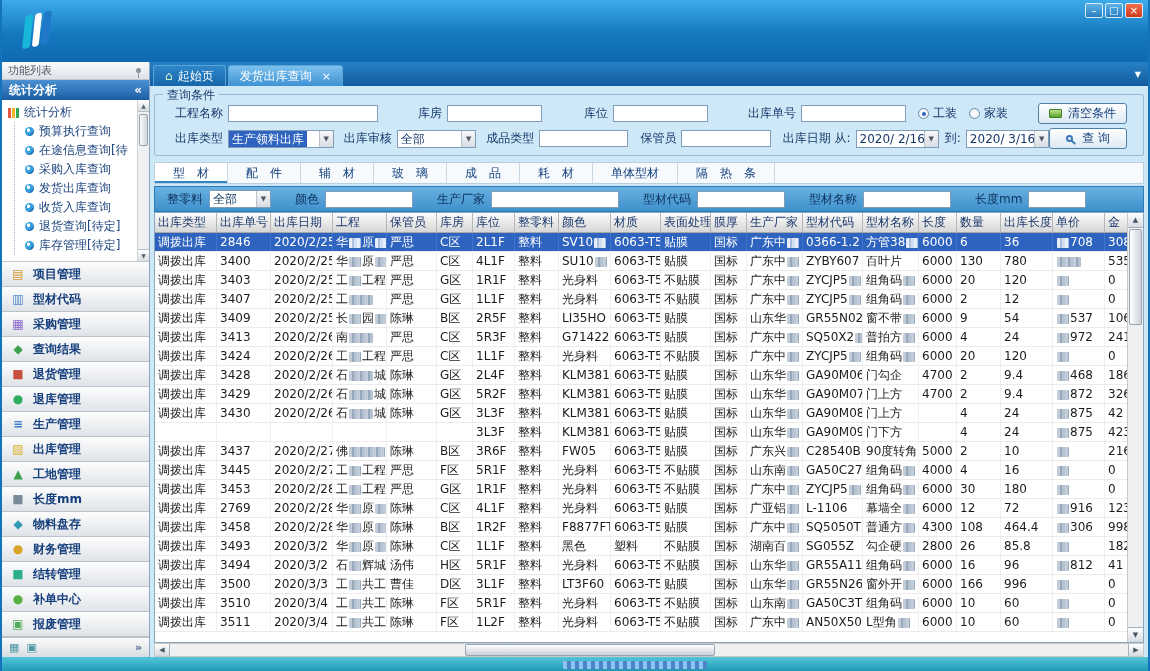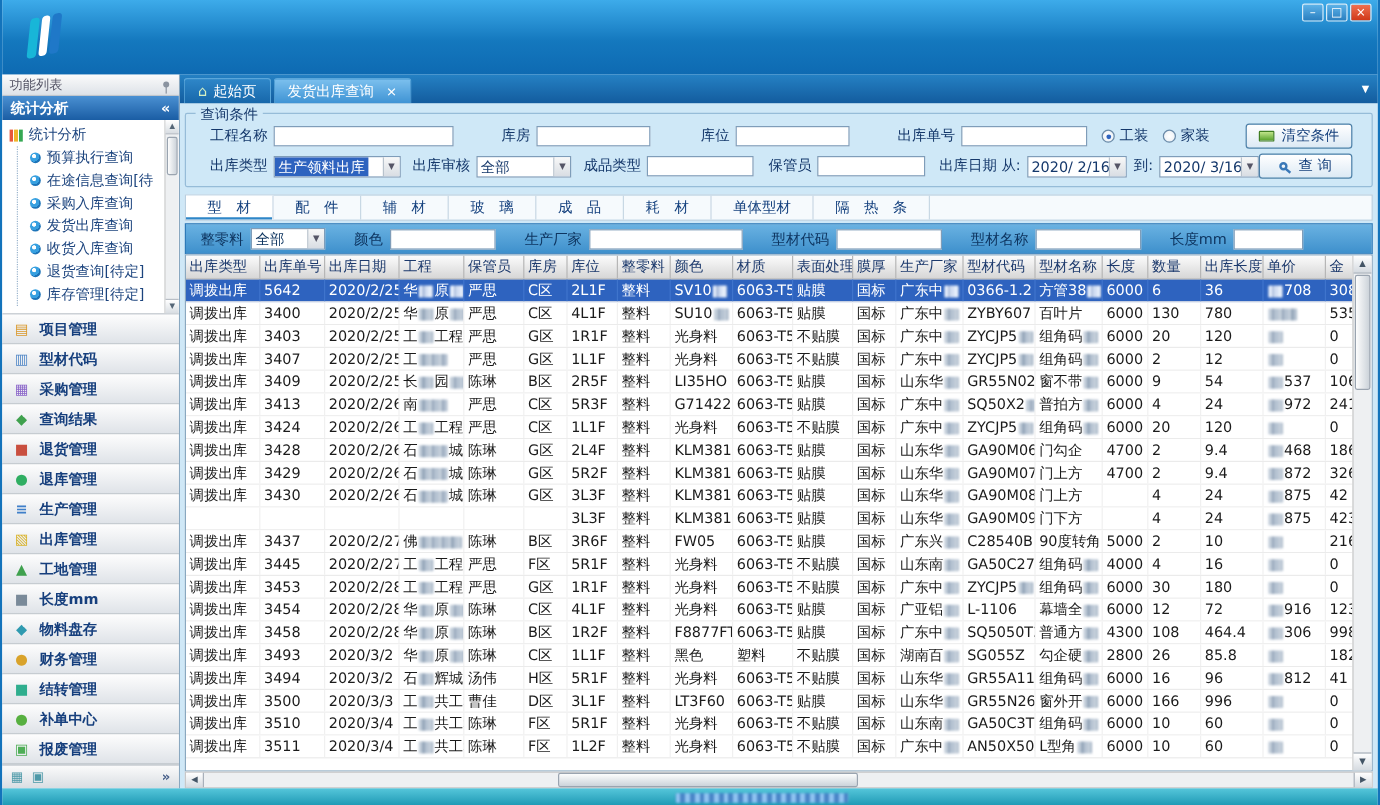--- a/index.html
+++ b/index.html
@@ -378,21 +378,21 @@
                 <div class="hcell" style="width:56px">型材名称</div>
                 <div class="hcell" style="width:38px">长度</div>
                 <div class="hcell" style="width:44px">数量</div>
                 <div class="hcell" style="width:52px">出库长度</div>
                 <div class="hcell" style="width:52px">单价</div>
                 <div class="hcell" style="width:60px">金</div>
               </div>
             <div style="width: 1010px;">
                 <div class="trow sel">
                   <div class="tcell" style="width:62px">调拨出库</div>
-                  <div class="tcell" style="width:54px">5642</div>
+                  <div class="tcell" style="width:54px">2846</div>
                   <div class="tcell" style="width:62px">2020/2/25</div>
                   <div class="tcell" style="width:54px">华<span class="cz" style="width:12px"></span>原<span class="cz" style="width:12px"></span></div>
                   <div class="tcell" style="width:50px">严思</div>
                   <div class="tcell" style="width:36px">C区</div>
                   <div class="tcell" style="width:42px">2L1F</div>
                   <div class="tcell" style="width:44px">整料</div>
                   <div class="tcell" style="width:52px">SV10<span class="cz" style="width:12px"></span></div>
                   <div class="tcell" style="width:50px">6063-T5</div>
                   <div class="tcell" style="width:50px">贴膜</div>
                   <div class="tcell" style="width:36px">国标</div>
@@ -686,21 +686,21 @@
                   <div class="tcell" style="width:60px">ZYCJP5<span class="cz" style="width:12px"></span></div>
                   <div class="tcell" style="width:56px">组角码<span class="cz" style="width:12px"></span></div>
                   <div class="tcell" style="width:38px">6000</div>
                   <div class="tcell" style="width:44px">30</div>
                   <div class="tcell" style="width:52px">180</div>
                   <div class="tcell" style="width:52px"><span class="cz" style="width:12px"></span></div>
                   <div class="tcell" style="width:60px">0</div>
                 </div>
                 <div class="trow">
                   <div class="tcell" style="width:62px">调拨出库</div>
-                  <div class="tcell" style="width:54px">3454</div>
+                  <div class="tcell" style="width:54px">2769</div>
                   <div class="tcell" style="width:62px">2020/2/28</div>
                   <div class="tcell" style="width:54px">华<span class="cz" style="width:12px"></span>原<span class="cz" style="width:12px"></span></div>
                   <div class="tcell" style="width:50px">陈琳</div>
                   <div class="tcell" style="width:36px">C区</div>
                   <div class="tcell" style="width:42px">4L1F</div>
                   <div class="tcell" style="width:44px">整料</div>
                   <div class="tcell" style="width:52px">光身料</div>
                   <div class="tcell" style="width:50px">6063-T5</div>
                   <div class="tcell" style="width:50px">贴膜</div>
                   <div class="tcell" style="width:36px">国标</div>

